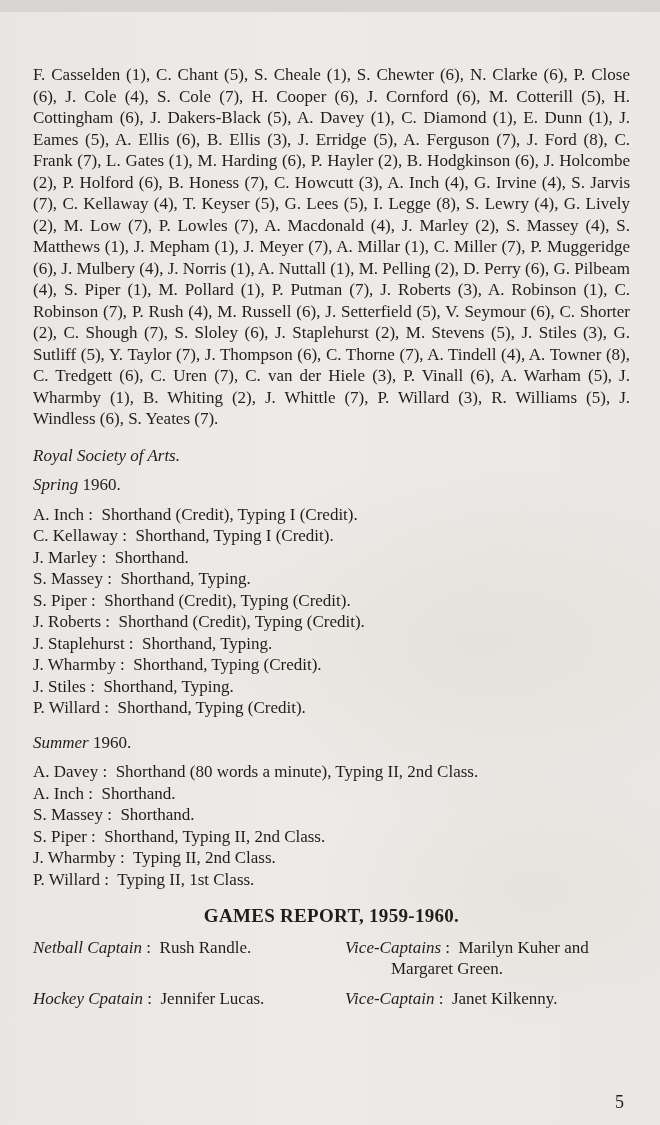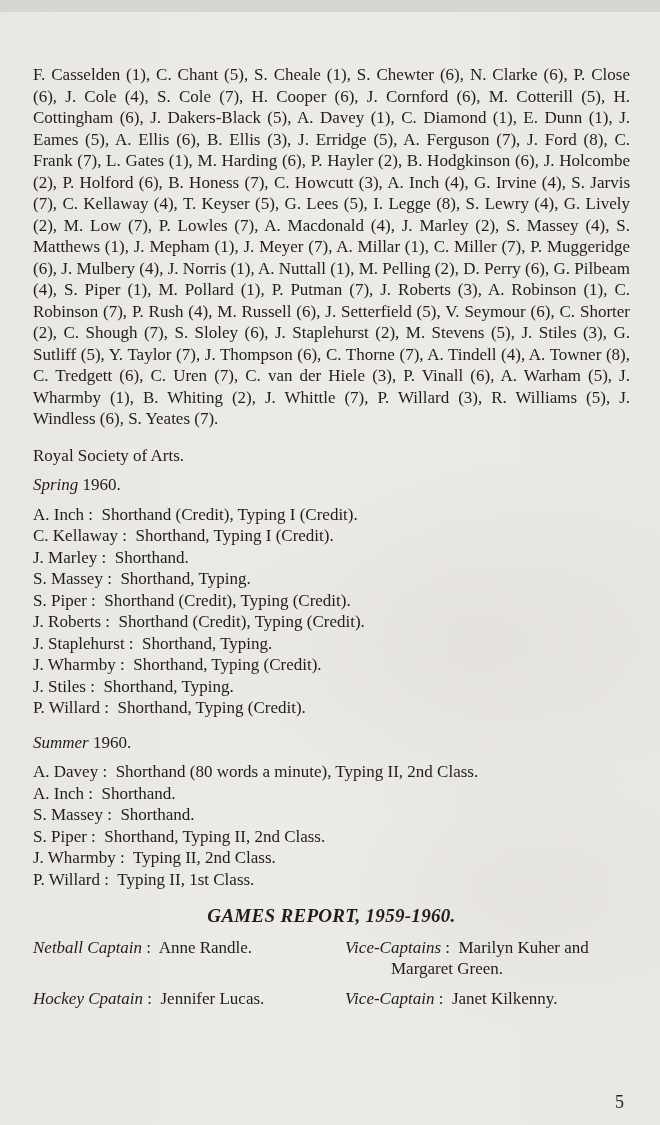--- a/index.html
+++ b/index.html
@@ -19,36 +19,36 @@
     line-height: 21.5px;
     box-sizing: border-box;
     padding: 52px 30px 0 33px;
     overflow: hidden;
   }
   .names-para {
     margin: 0 0 15px 0;
     text-align: justify;
   }
   .rsa-heading {
+    font-style: italic;
     margin: 0 0 8px 0;
   }
   .season-heading {
     margin: 0 0 8px 0;
   }
   .season-heading .season { font-style: italic; }
   .entries { margin: 0 0 13px 0; }
   .entry-line { white-space: nowrap; }
   .sep { white-space: pre; }
   .games-heading {
     text-align: center;
     font-weight: bold;
     font-size: 19px;
     letter-spacing: 0.3px;
     margin: 15px 0 10px 0;
-    font-style: italic;
   }
   .games-table { }
   .games-row {
     display: grid;
     grid-template-columns: 312px 1fr;
     margin-bottom: 8px;
   }
   .games-cell { }
   .games-cell.hanging {
     padding-left: 46px;
@@ -94,21 +94,21 @@
     <div class="entry-line"><span>S. Massey</span><span class="sep"> :  </span><span>Shorthand.</span></div>
     <div class="entry-line"><span>S. Piper</span><span class="sep"> :  </span><span>Shorthand, Typing II, 2nd Class.</span></div>
     <div class="entry-line"><span>J. Wharmby</span><span class="sep"> :  </span><span>Typing II, 2nd Class.</span></div>
     <div class="entry-line"><span>P. Willard</span><span class="sep"> :  </span><span>Typing II, 1st Class.</span></div>
   </div>
 
   <p class="games-heading">GAMES REPORT, 1959-1960.</p>
 
   <div class="games-table">
     <div class="games-row">
-      <div class="games-cell"><span class="it">Netball Captain</span><span class="sep"> :  </span><span>Anne Randle.</span></div>
+      <div class="games-cell"><span class="it">Netball Captain</span><span class="sep"> :  </span><span>Rush Randle.</span></div>
       <div class="games-cell hanging"><span class="it">Vice-Captains</span><span class="sep"> :  </span><span>Marilyn Kuher and Margaret Green.</span></div>
     </div>
     <div class="games-row">
       <div class="games-cell"><span class="it">Hockey Cpatain</span><span class="sep"> :  </span><span>Jennifer Lucas.</span></div>
       <div class="games-cell hanging"><span class="it">Vice-Captain</span><span class="sep"> :  </span><span>Janet Kilkenny.</span></div>
     </div>
   </div>
 
   <div class="page-number">5</div>
 

